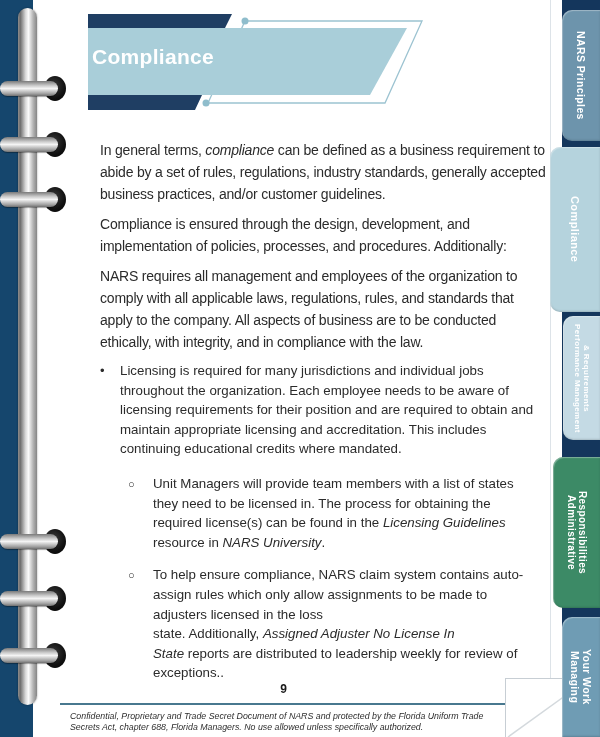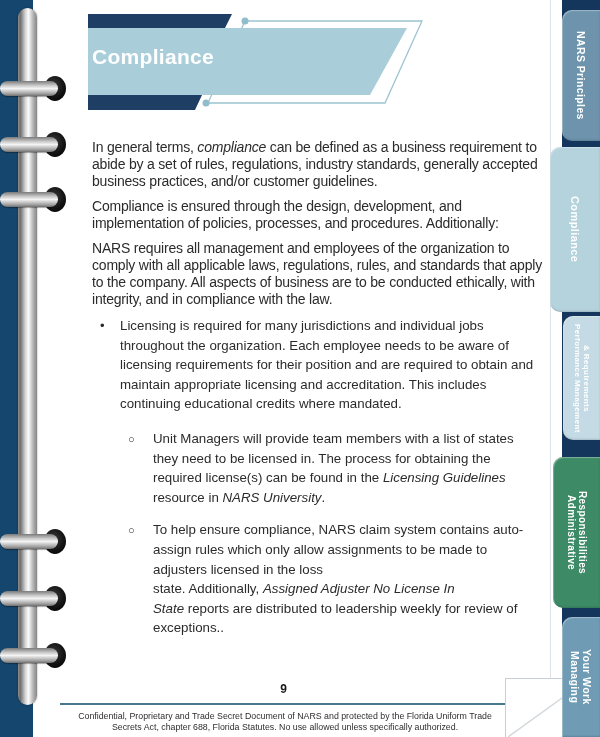--- a/index.html
+++ b/index.html
@@ -21,21 +21,21 @@
   .ring.r1{top:76px}.ring.r2{top:132px}.ring.r3{top:187px}
   .ring.r4{top:529px}.ring.r5{top:586px}.ring.r6{top:643px}
 
   
   .banner-svg{position:absolute;left:85px;top:10px;}
   .page-title{position:absolute;left:92px;top:45px;font-size:21px;font-weight:bold;color:#ffffff;letter-spacing:.3px;}
 
   
   .body-text{position:absolute;left:92px;top:139px;width:455px;color:#2b2b2b;}
   .para{position:relative;margin:0 0 8px 0;}
-  .lvl0{font-size:14px;line-height:17px;letter-spacing:-.2px;}
+  .lvl0{font-size:14px;line-height:22px;letter-spacing:-.2px;margin-left:8px;}
   .lvl1{font-size:13.3px;line-height:19.6px;padding-left:28px;margin-top:3px;margin-bottom:15px;}
   .lvl2{font-size:13.3px;line-height:19.6px;padding-left:61px;margin-bottom:13px;}
   .lvl2 .ptext{max-width:388px;}
   .marker{position:absolute;top:0;}
   .lvl1 .marker{left:8px;font-size:13px;}
   .lvl2 .marker{left:36px;font-size:11px;top:1px;}
   .it{font-style:italic;}
 
   
   .right-rail{position:absolute;right:0;top:0;width:38px;height:737px;background:#14365c;}
@@ -51,22 +51,22 @@
   .tab5{top:617px;height:120px;width:38px;border-radius:10px 0 0 0;}
   .tab1 .tlabel,.tab5 .tlabel{font-size:10.5px;}
   .tab2 .tlabel{font-size:11px;}
   .tab3 .tlabel{font-size:8px;}
   .tab4 .tlabel{font-size:10px;}
 
   
   .page-number{position:absolute;left:60px;width:447px;top:682px;text-align:center;
        font-size:12px;font-weight:bold;color:#1a1a1a;z-index:1;}
   .footer-line{position:absolute;left:60px;top:703px;width:447px;height:2px;background:#48788f;z-index:1;}
-  .confidential{position:absolute;left:70px;top:711px;width:430px;text-align:center;
-       font-size:8.8px;line-height:11px;color:#2e2e2e;z-index:1;}
+  .confidential{position:absolute;left:70px;top:711px;width:430px;text-align:left;
+       font-style:italic;font-size:8.8px;line-height:11px;color:#2e2e2e;z-index:1;}
   .corner-fold{position:absolute;left:505px;top:678px;width:82px;height:59px;background:#ffffff;
        border:1px solid #c7ced4;z-index:3;}
   .corner-fold svg{display:block;}
 </style>
 </head>
 <body>
 
 <div id="page">
 
   <div class="spine-bg"></div>
@@ -148,21 +148,21 @@
   </div>
   <div class="tab tab5" style="background: rgb(111, 156, 180);">
     <span class="tlabel">Managing
 Your Work</span>
   </div>
 
   <div class="page-number">9</div>
   <div class="footer-line"></div>
   <div class="confidential">
     <div>Confidential, Proprietary and Trade Secret Document of NARS and protected by the Florida Uniform Trade</div>
-    <div>Secrets Act, chapter 688, Florida Statutes. No use allowed unless specifically authorized.</div>
+    <div>Secrets Act, chapter 688, Florida Managers. No use allowed unless specifically authorized.</div>
   </div>
   <div class="corner-fold">
     <svg width="82" height="59">
       <line x1="2" y1="58" x2="81" y2="1" stroke="#d4d9dd" stroke-width="1.5"></line>
     </svg>
   </div>
 
 </div>
 
 </body></html>

